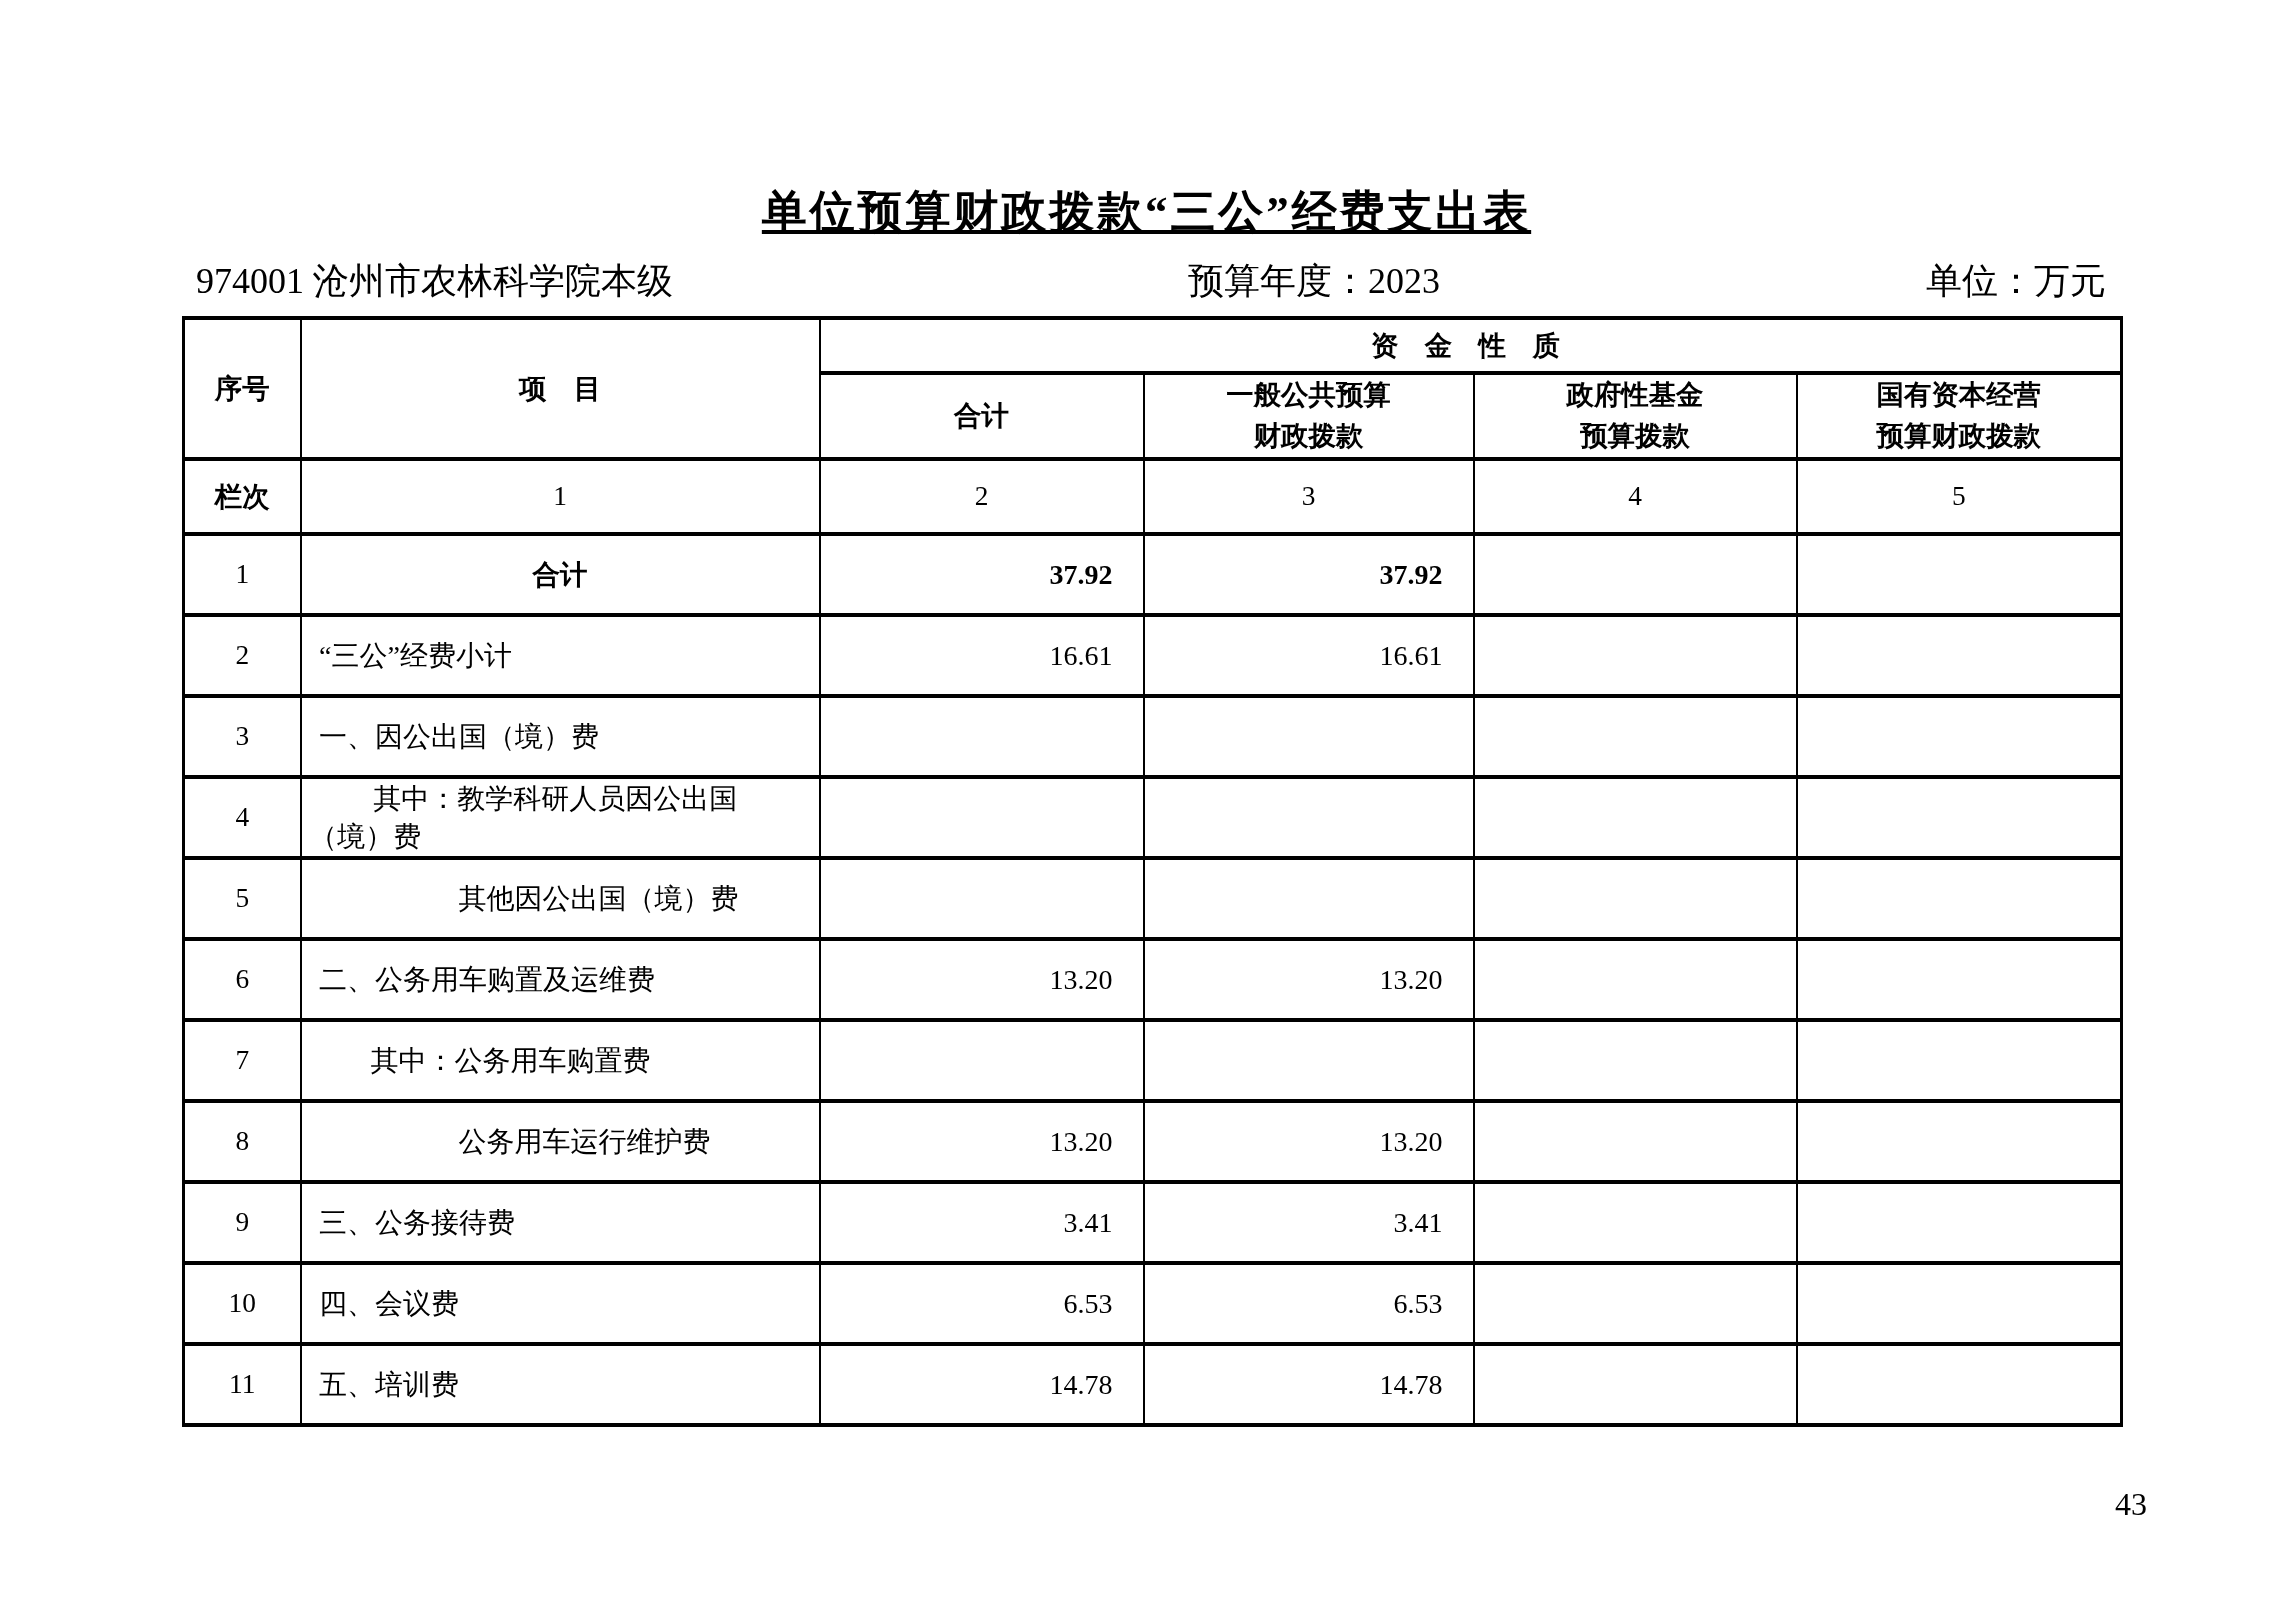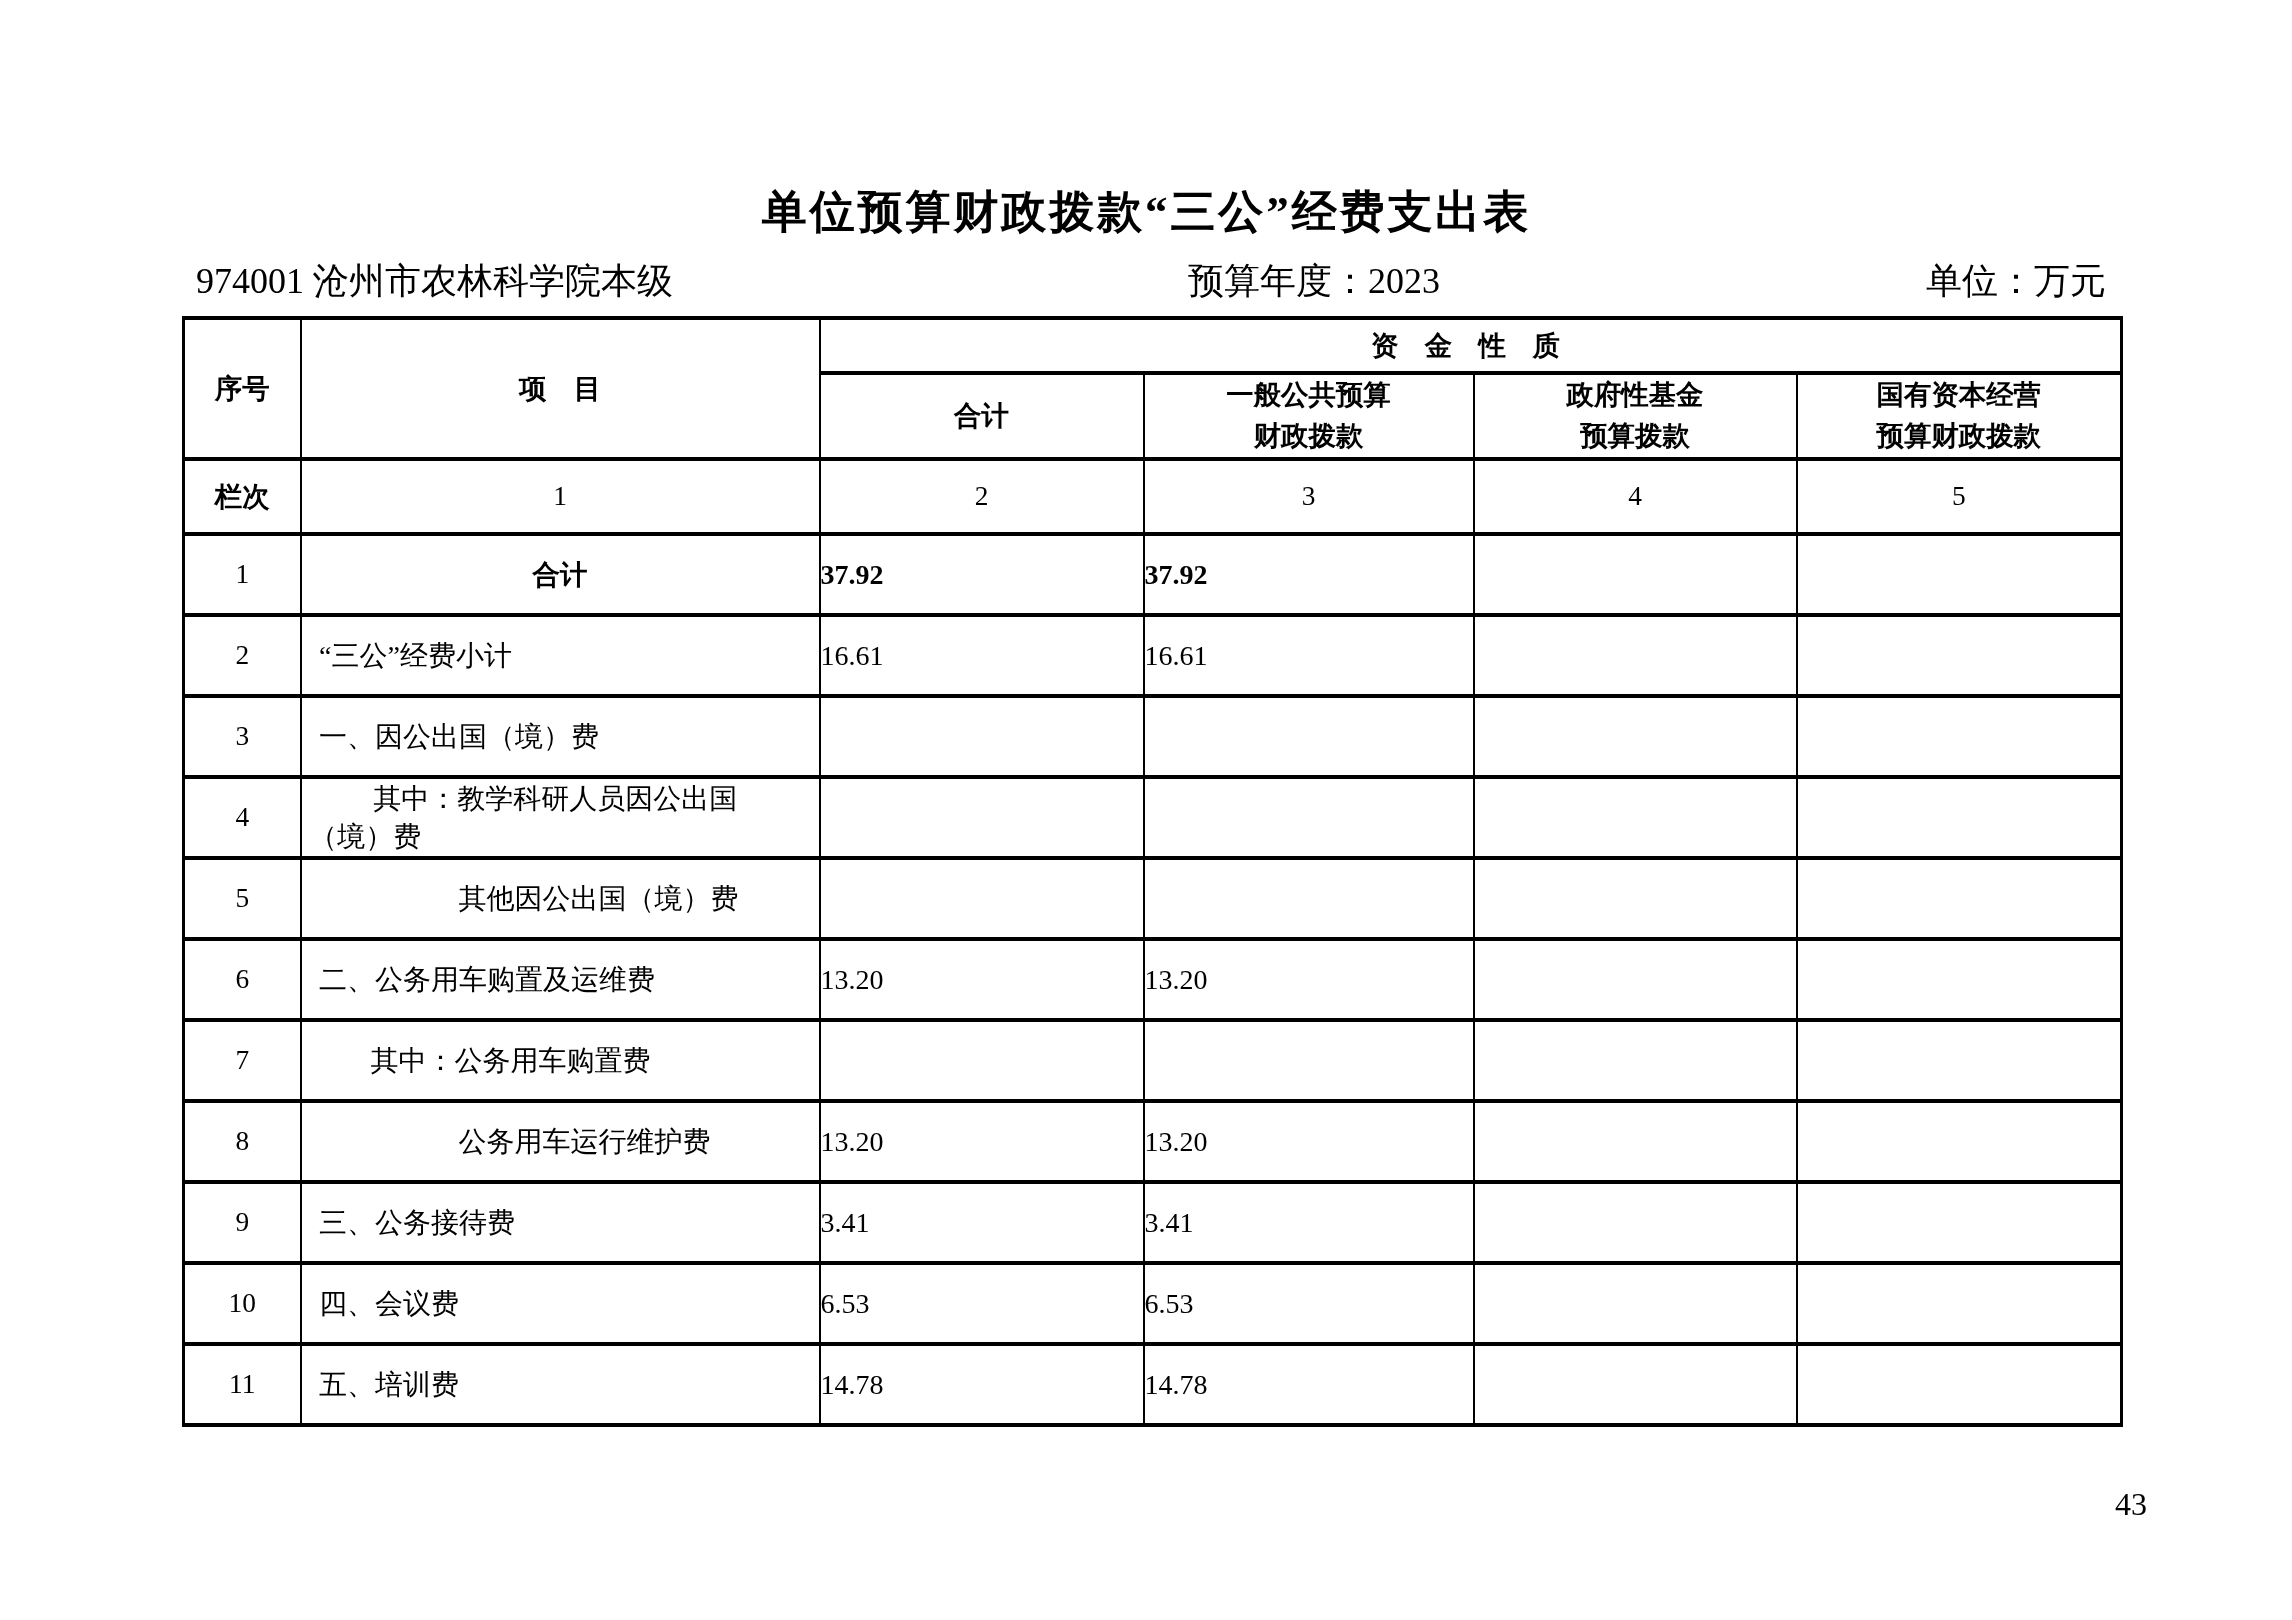--- a/index.html
+++ b/index.html
@@ -11,20 +11,21 @@
     color: #000;
   }
   .page-title {
     position: absolute;
     top: 182px; left: 0; width: 100%;
     text-align: center;
     font-size: 45px;
     font-weight: bold;
     letter-spacing: 2.9px;
     font-family: "Liberation Serif", "DejaVu Serif", serif;
+    text-decoration: underline;
   }
   .info-row {
     position: absolute;
     top: 257px; left: 0; width: 100%;
     height: 39px;
     font-size: 36px;
   }
   .info-org  { position: absolute; left: 196px;  top: 0; }
   .info-year { position: absolute; left: 1188px; top: 0; }
   .info-unit { position: absolute; left: 1926px; top: 0; }
@@ -76,20 +77,21 @@
     line-height: 1.35;
   }
   td.c-item.center-bold {
     text-align: center;
     padding-left: 0;
     font-weight: bold;
     font-family: "Liberation Sans", "DejaVu Sans", sans-serif;
     font-size: 27.4px;
   }
   td.c-val {
+    text-align: right;
     padding-right: 30px;
     font-size: 28px;
   }
   tr.bold-row td.c-val { font-weight: bold; }
   td.c-idxnum { text-align: center; font-size: 27.4px; }
   th.idx-label { font-size: 27.4px; }
 
   .page-number {
     position: absolute;
     left: 2115px; top: 1486px;

